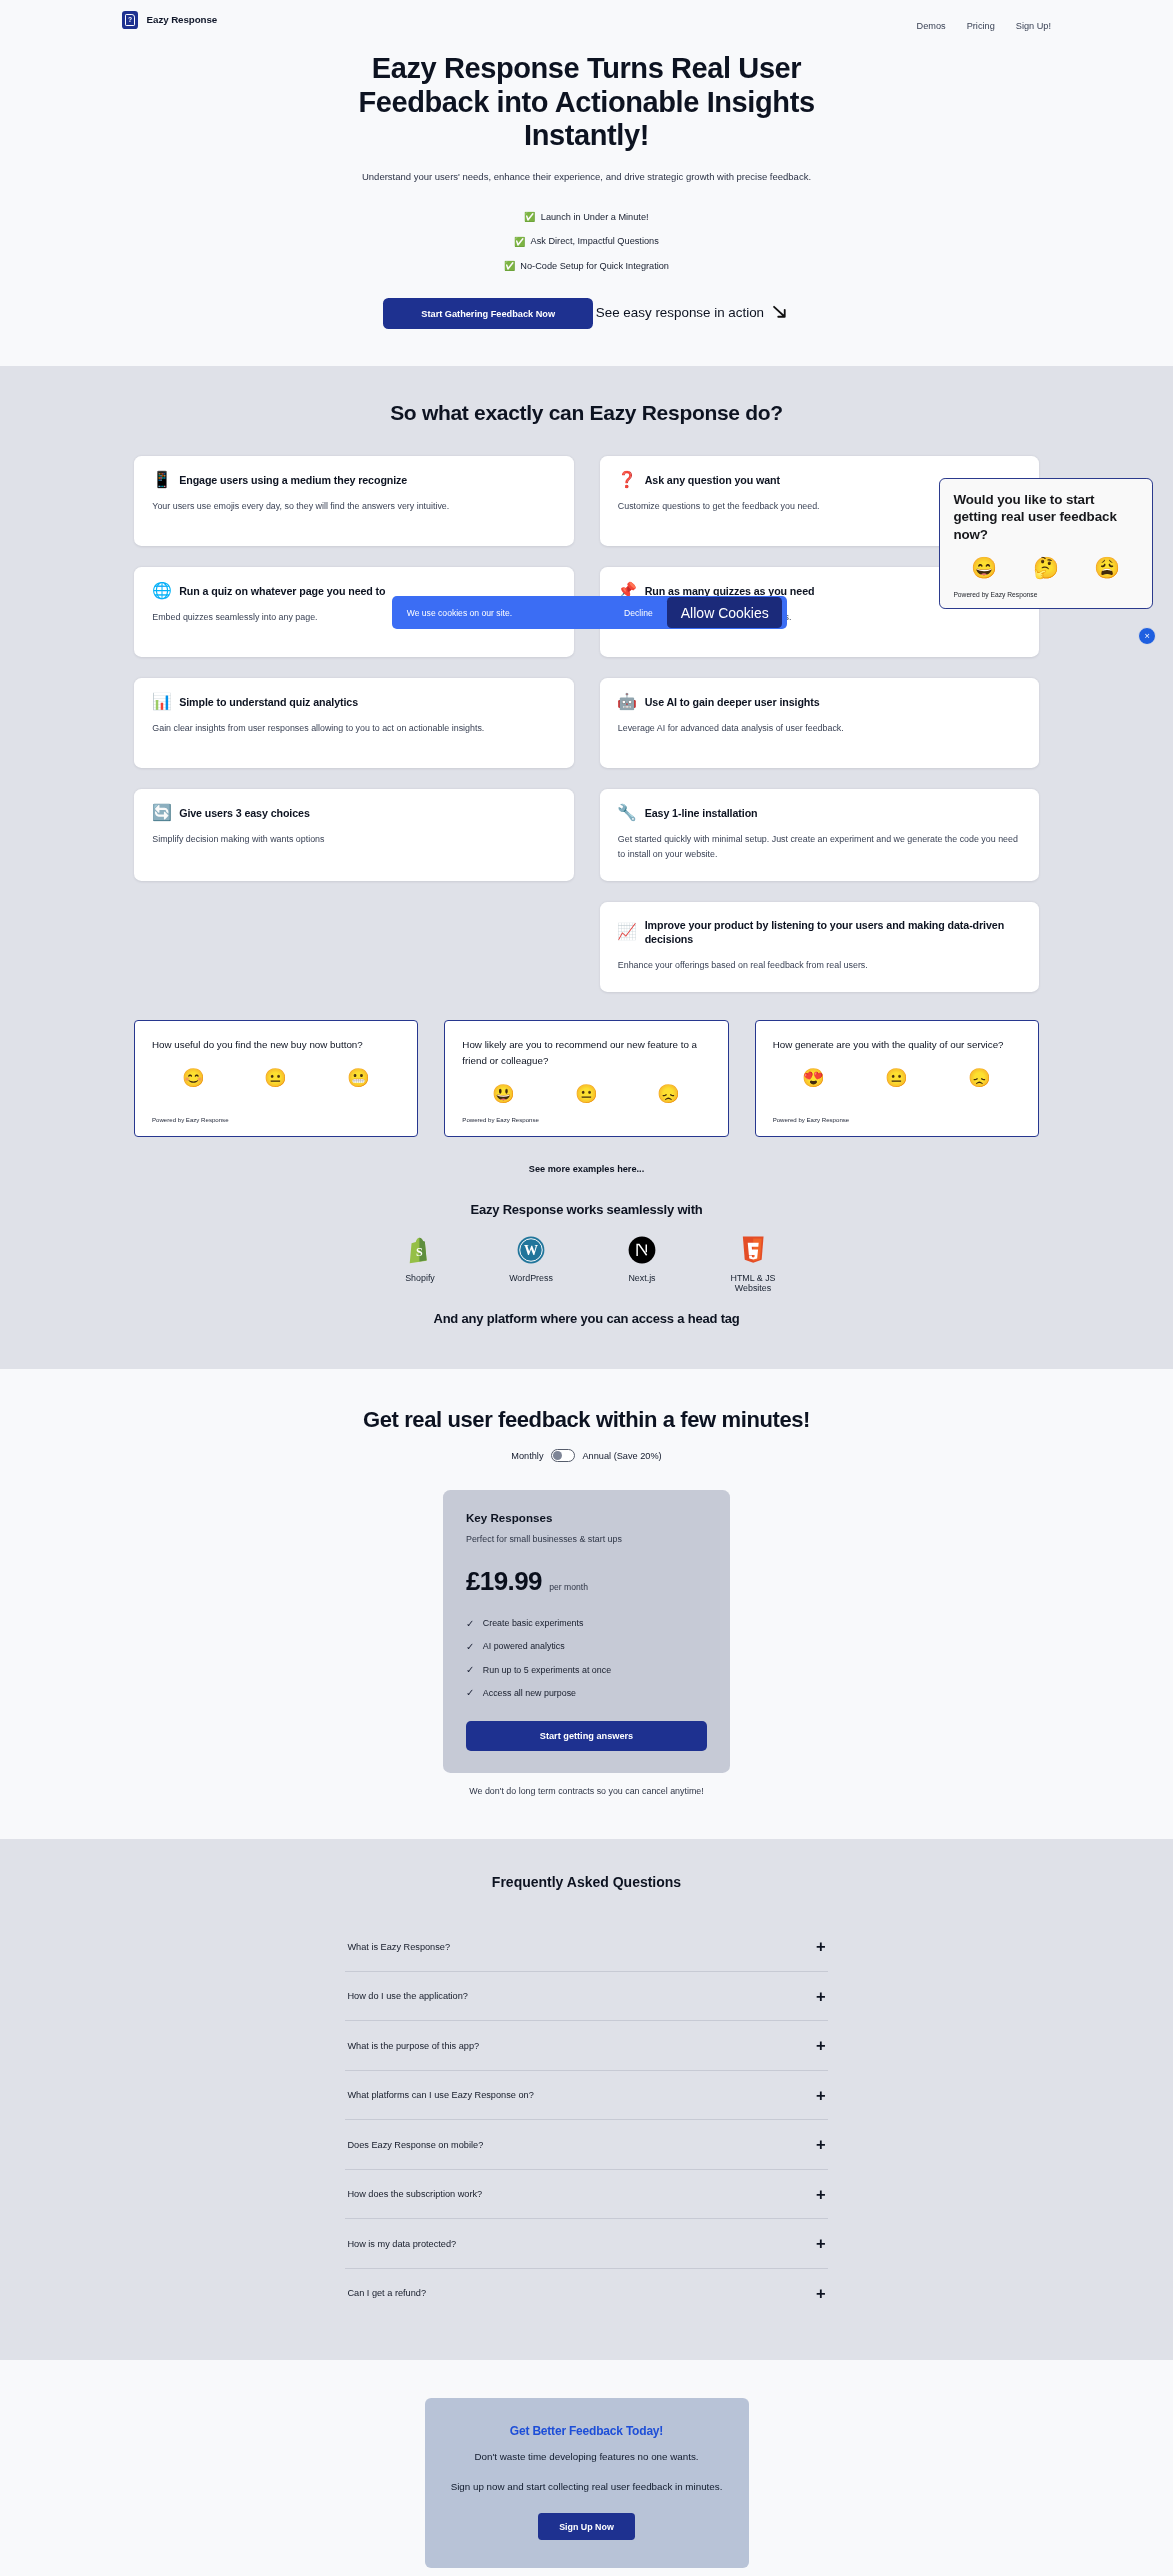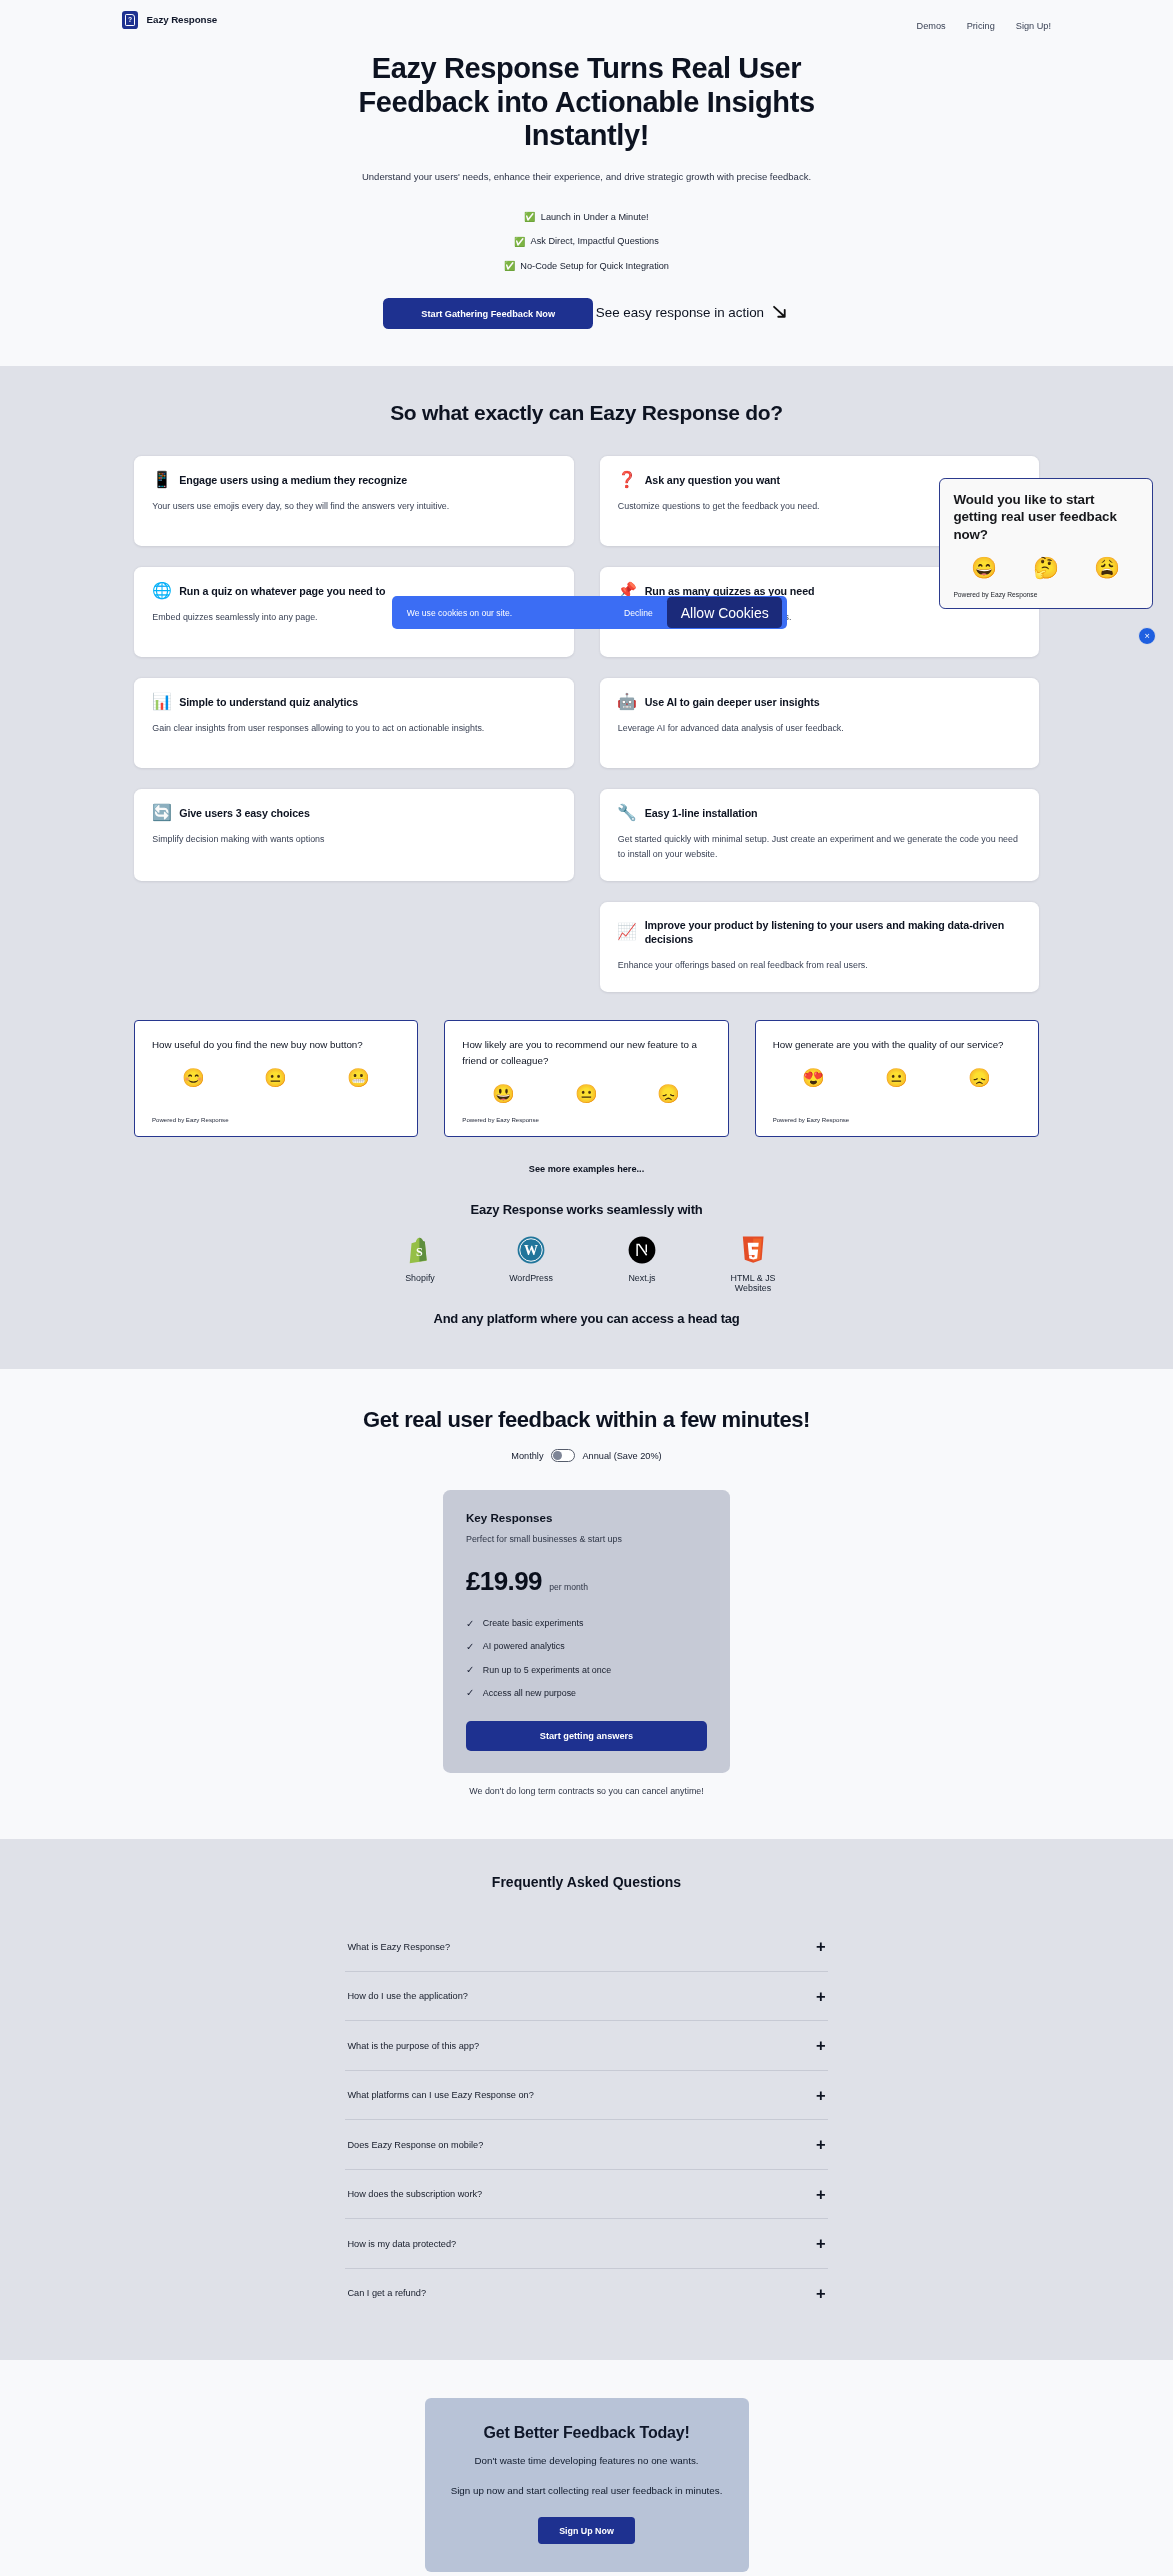--- a/index.html
+++ b/index.html
@@ -236,21 +236,21 @@
 
   
   .final-cta-wrap { background: #f8f9fb; padding: 38px 0 28px; }
   .final-cta {
     width: 324px; margin: 0 auto;
     background: #b8c3d7;
     border-radius: 6.1px;
     padding: 26px 18.3px 28px;
     text-align: center;
   }
-  .final-cta h2 { font-size: 16px; font-weight: 800; color: #0f172a; letter-spacing:-0.2px;}
+  .final-cta h2 { font-size: 12px; font-weight: 800; color: #1d4ed8; letter-spacing:-0.2px;}
   .final-cta p { margin-top: 12.2px; font-size: 9.8px; color: #101a2c; }
   .final-cta p + p { margin-top: 19.6px; }
   .final-btn {
     margin-top: 21px;
     background: #1e3190; color: #fff;
     border: none; border-radius: 3.7px;
     font-size: 8.9px; font-weight: 600;
     padding: 8.6px 21px; cursor: pointer;
   }
 

